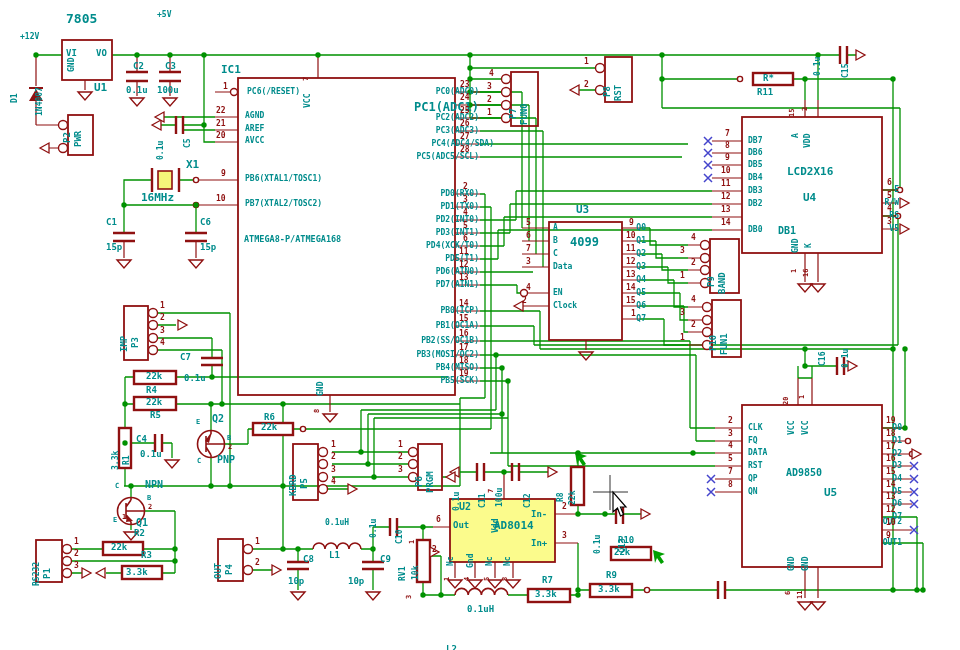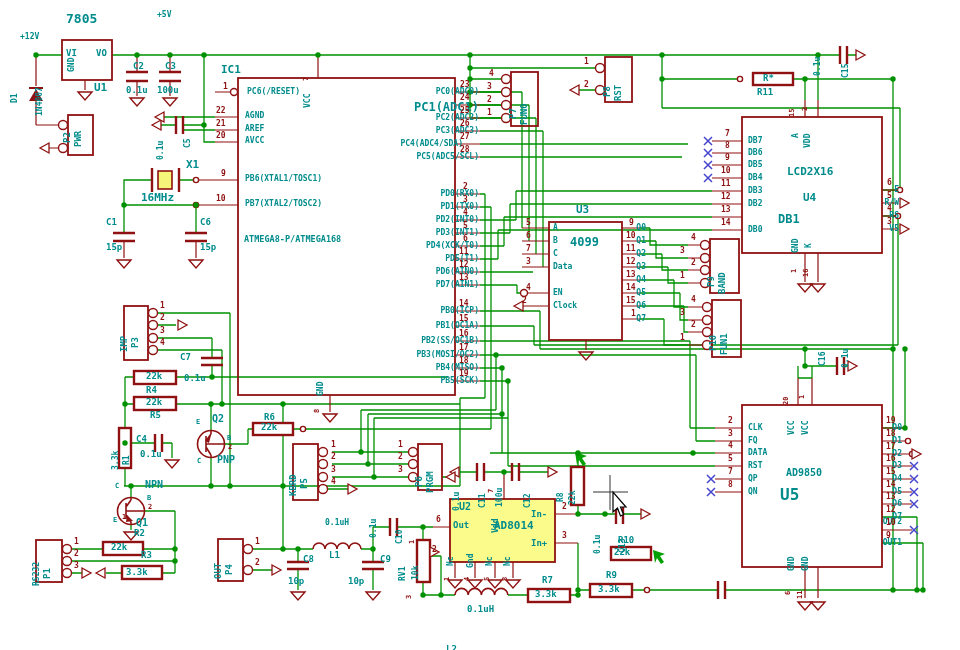--- a/index.html
+++ b/index.html
@@ -395,21 +395,21 @@
       <div class="lbl teal" style="left: 245px; top: 175px; font-size: 8px;">PB6(XTAL1/TOSC1)</div>
       <div class="lbl teal" style="left: 245px; top: 200px; font-size: 8px;">PB7(XTAL2/TOSC2)</div>
       <div class="lbl teal rot" style="left: 312px; top: 100px; font-size: 8px;">VCC</div>
       <div class="lbl teal rot" style="left: 325px; top: 388px; font-size: 8px;">GND</div>
       <div class="lbl red rot" style="left: 310px; top: 74px; font-size: 7px;">7</div>
       <div class="lbl red rot" style="left: 321px; top: 406px; font-size: 7px;">8</div>
       <div class="lbl teal east" style="left: 451px; top: 88px; font-size: 8px;">PC0(ADC0)</div>
       <div class="lbl teal east" style="left: 451px; top: 101px; font-size: 12px;">PC1(ADC1)</div>
       <div class="lbl teal east" style="left: 451px; top: 114px; font-size: 8px;">PC2(ADC2)</div>
       <div class="lbl teal east" style="left: 451px; top: 127px; font-size: 8px;">PC3(ADC3)</div>
-      <div class="lbl teal east" style="left: 435px; top: 140px; font-size: 8px;">PC4(ADC4/SDA)</div>
+      <div class="lbl teal east" style="left: 466px; top: 140px; font-size: 8px;">PC4(ADC4/SDA)</div>
       <div class="lbl teal east" style="left: 451px; top: 153px; font-size: 8px;">PC5(ADC5/SCL)</div>
       <div class="lbl teal east" style="left: 451px; top: 190px; font-size: 8px;">PD0(RX0)</div>
       <div class="lbl teal east" style="left: 451px; top: 203px; font-size: 8px;">PD1(TX0)</div>
       <div class="lbl teal east" style="left: 451px; top: 216px; font-size: 8px;">PD2(INT0)</div>
       <div class="lbl teal east" style="left: 451px; top: 229px; font-size: 8px;">PD3(INT1)</div>
       <div class="lbl teal east" style="left: 451px; top: 242px; font-size: 8px;">PD4(XCK/T0)</div>
       <div class="lbl teal east" style="left: 451px; top: 255px; font-size: 8px;">PD5(T1)</div>
       <div class="lbl teal east" style="left: 451px; top: 268px; font-size: 8px;">PD6(AIN0)</div>
       <div class="lbl teal east" style="left: 451px; top: 281px; font-size: 8px;">PD7(AIN1)</div>
       <div class="lbl teal east" style="left: 451px; top: 307px; font-size: 8px;">PB0(ICP)</div>
@@ -489,21 +489,21 @@
       <div class="lbl teal rot" style="left: 822px; top: 68px; font-size: 8px;">0.1u</div>
       <div class="lbl teal rot" style="left: 850px; top: 70px; font-size: 8px;">C15</div>
       <div class="lbl teal" style="left: 787px; top: 166px; font-size: 11px;">LCD2X16</div>
       <div class="lbl teal" style="left: 803px; top: 192px; font-size: 11px;">U4</div>
       <div class="lbl teal" style="left: 748px; top: 137px; font-size: 8px;">DB7</div>
       <div class="lbl teal" style="left: 748px; top: 149px; font-size: 8px;">DB6</div>
       <div class="lbl teal" style="left: 748px; top: 161px; font-size: 8px;">DB5</div>
       <div class="lbl teal" style="left: 748px; top: 174px; font-size: 8px; text-align: right;">DB4</div>
       <div class="lbl teal" style="left: 748px; top: 187px; font-size: 8px;">DB3</div>
       <div class="lbl teal" style="left: 748px; top: 200px; font-size: 8px;">DB2</div>
-      <div class="lbl teal" style="left: 748px; top: 213px; font-size: 12px; padding-left: 30px;">DB1</div>
+      <div class="lbl teal" style="left: 748px; top: 226px; font-size: 10px; padding-left: 30px;">DB1</div>
       <div class="lbl teal" style="left: 748px; top: 226px; font-size: 8px;">DB0</div>
       <div class="lbl teal rot" style="left: 800px; top: 130px; font-size: 8px;">A</div>
       <div class="lbl teal rot" style="left: 812px; top: 140px; font-size: 8px;">VDD</div>
       <div class="lbl red rot" style="left: 796px; top: 110px; font-size: 7px;">15</div>
       <div class="lbl red rot" style="left: 809px; top: 104px; font-size: 7px;">2</div>
       <div class="lbl teal east" style="left: 871px; top: 186px; font-size: 8px;">E</div>
       <div class="lbl teal east" style="left: 871px; top: 199px; font-size: 8px;">R/W</div>
       <div class="lbl teal east" style="left: 871px; top: 212px; font-size: 8px;">RS</div>
       <div class="lbl teal east" style="left: 871px; top: 225px; font-size: 8px;">V5</div>
       <div class="lbl red" style="left: 887px; top: 179px; font-size: 8px;">6</div>
@@ -530,21 +530,21 @@
       <div class="lbl red" style="left: 680px; top: 272px; font-size: 8px;">1</div>
       <div class="lbl teal rot" style="left: 718px; top: 342px; font-size: 9px;">P10</div>
       <div class="lbl teal rot" style="left: 729px; top: 346px; font-size: 9px;">FUN1</div>
       <div class="lbl red" style="left: 691px; top: 296px; font-size: 8px;">4</div>
       <div class="lbl red" style="left: 680px; top: 309px; font-size: 8px;">3</div>
       <div class="lbl red" style="left: 691px; top: 321px; font-size: 8px;">2</div>
       <div class="lbl red" style="left: 680px; top: 334px; font-size: 8px;">1</div>
       <div class="lbl teal rot" style="left: 827px; top: 358px; font-size: 8px;">C16</div>
       <div class="lbl teal rot" style="left: 850px; top: 360px; font-size: 8px;">0.1u</div>
       <div class="lbl teal" style="left: 786px; top: 468px; font-size: 10px;">AD9850</div>
-      <div class="lbl teal" style="left: 780px; top: 487px; font-size: 16px;">U5</div>
+      <div class="lbl teal" style="left: 824px; top: 487px; font-size: 11px;">U5</div>
       <div class="lbl teal" style="left: 748px; top: 424px; font-size: 8px;">CLK</div>
       <div class="lbl teal" style="left: 748px; top: 437px; font-size: 8px;">FQ</div>
       <div class="lbl teal" style="left: 748px; top: 449px; font-size: 8px;">DATA</div>
       <div class="lbl teal" style="left: 748px; top: 462px; font-size: 8px;">RST</div>
       <div class="lbl teal" style="left: 748px; top: 475px; font-size: 8px;">QP</div>
       <div class="lbl teal" style="left: 748px; top: 488px; font-size: 8px;">QN</div>
       <div class="lbl red" style="left: 728px; top: 417px; font-size: 8px;">2</div>
       <div class="lbl red" style="left: 728px; top: 430px; font-size: 8px;">3</div>
       <div class="lbl red" style="left: 728px; top: 442px; font-size: 8px;">4</div>
       <div class="lbl red" style="left: 728px; top: 455px; font-size: 8px;">5</div>

